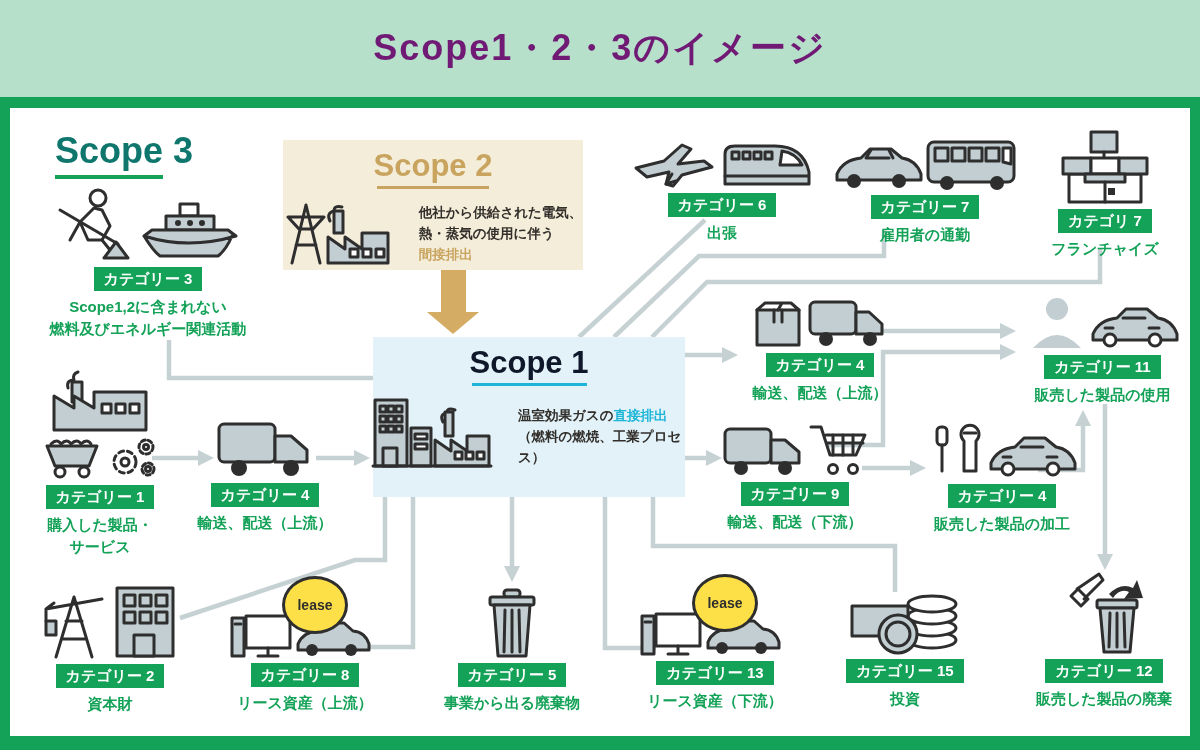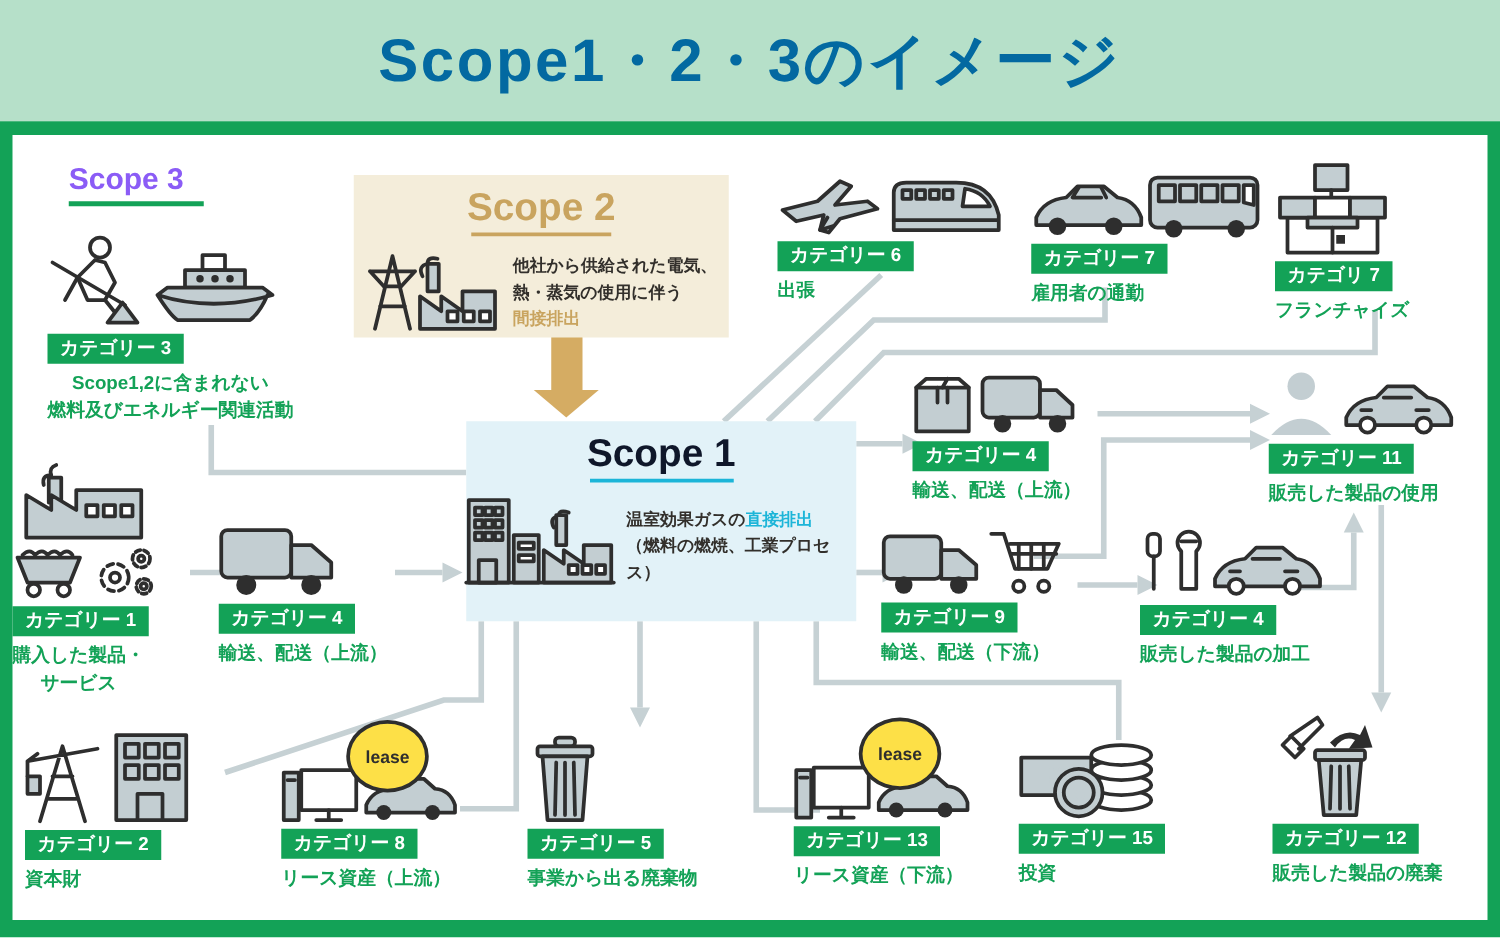--- a/index.html
+++ b/index.html
@@ -1,48 +1,48 @@
 <!DOCTYPE html>
 <html><head>
 <meta charset="utf-8">
 <style>
   html,body{margin:0;padding:0}
   body{width:1200px;height:750px;position:relative;overflow:hidden;background:#fff;
        font-family:"Liberation Sans","DejaVu Sans",sans-serif;font-weight:bold;}
   .abs{position:absolute}
   
   .header{left:0;top:0;width:1200px;height:97px;background:#b6e0c9;display:flex;align-items:center;justify-content:center}
-  .header-title{font-size:48px;color:#0369a1;letter-spacing:2px}
+  .header-title{font-size:36px;color:#701a75;letter-spacing:2px}
   
   .frame{left:0;top:97px;width:1200px;height:653px;background:#13a257}
   .canvas{left:10px;top:108px;width:1180px;height:628px;background:#ffffff}
   
   .connectors{left:0;top:0;width:1200px;height:750px;z-index:1;pointer-events:none}
   .connectors path{stroke:#c6d1d4;stroke-width:4.5;fill:none}
   .connectors path.head{stroke:none;fill:#c6d1d4}
   
   .scope3{left:55px;top:130px;z-index:2}
-  .scope3 .t{font-size:24px;color:#8b5cf6}
+  .scope3 .t{font-size:36px;color:#0f766e}
   .scope3 .u{width:108px;height:4px;background:#13a257;margin-top:3px}
   
   .scopebox{z-index:2;display:flex;flex-direction:column;align-items:center;padding-top:8px;box-sizing:border-box}
   .scope2box{left:283px;top:140px;width:300px;height:130px;background:#f4edda}
   .scope1box{left:373px;top:337px;width:312px;height:160px;background:#e2f2f8}
   .sc-title{font-size:31px}
   .sc2-c{color:#c9a45f}.sc1-c{color:#0f172a}
   .sc-u{height:3px;margin-top:2px}
   .sc2-u{width:112px;background:#c9a45f}.sc1-u{width:115px;background:#1cb5d8}
-  .sc-row{display:flex;align-items:flex-end;gap:10px;margin-top:10px}
+  .sc-row{display:flex;align-items:flex-end;gap:27px;margin-top:10px}
   .sc-text{font-size:13.5px;color:#322f2b;line-height:21px;text-align:left}
   .hl-gold{color:#c9a45f}.hl-cyan{color:#1cb5d8}
   
   .gold-shaft{left:441px;top:268px;width:25px;height:46px;background:#d5ac63;z-index:1}
   .gold-head{left:427px;top:312px;width:0;height:0;border-left:26px solid transparent;border-right:26px solid transparent;border-top:22px solid #d5ac63;z-index:1}
   
-  .cat{z-index:2;display:flex;flex-direction:column;align-items:flex-start;gap:5px;text-align:center}
+  .cat{z-index:2;display:flex;flex-direction:column;align-items:center;gap:5px;text-align:center}
   .icons{display:flex;align-items:flex-end;justify-content:center;gap:6px}
   .badge{background:#13a257;color:#fff;font-size:15px;line-height:20px;padding:2px 10px;white-space:nowrap}
   .cap{color:#13a257;font-size:15px;line-height:1.45;white-space:pre-line}
   
   svg.ic{overflow:visible}
   .ic *{stroke:#2e2e2e;stroke-width:3;stroke-linejoin:round;stroke-linecap:round;fill:#c3ced2}
   .ic .wh{fill:#ffffff}.ic .dk{fill:#2e2e2e;stroke:none}.ic .nf{fill:none}.ic .nt{stroke:none}
   .leasewrap{position:relative;width:150px;height:80px}
   .lease{position:absolute;left:52px;top:-2px;width:60px;height:52px;border:3px solid #2e2e2e;border-radius:50%;
          background:#fde047;display:flex;align-items:center;justify-content:center;font-size:14px;color:#2e2e2e;z-index:1}

